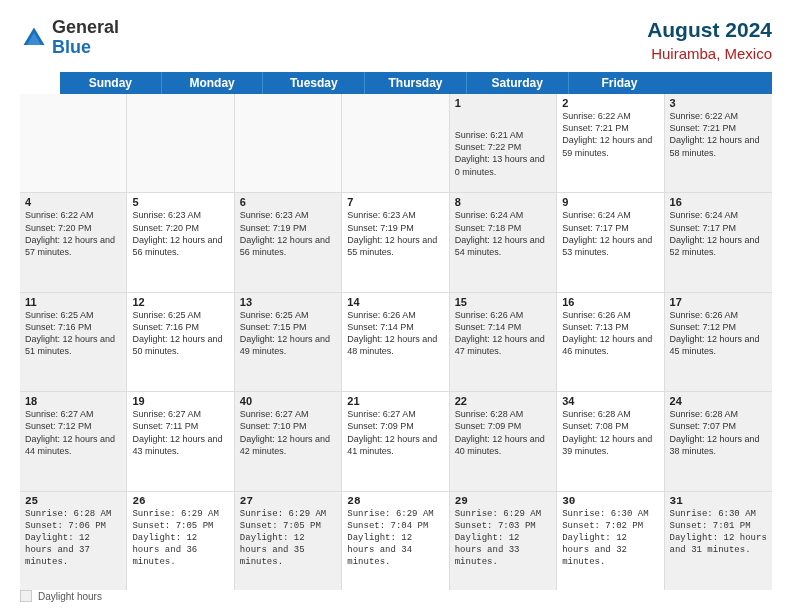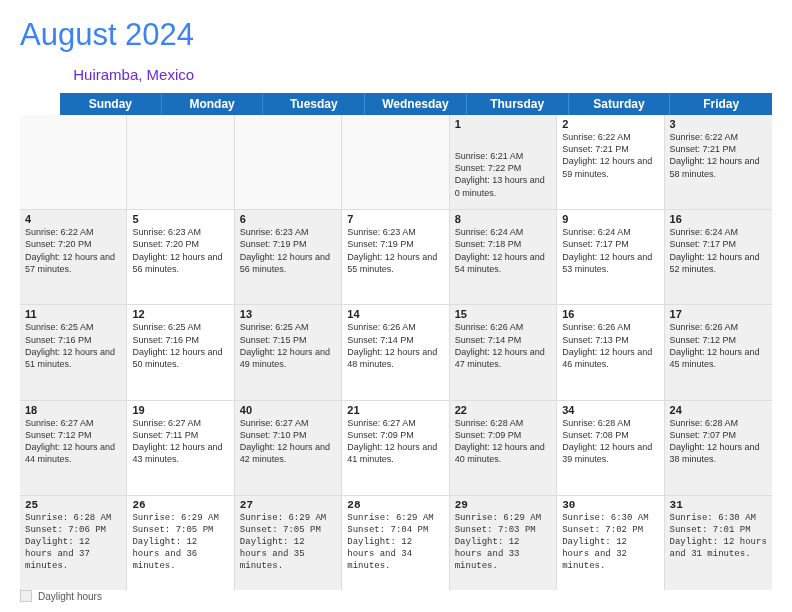--- a/index.html
+++ b/index.html
@@ -36,29 +36,29 @@
     .logo-general { color: #333; }
     .logo-blue { color: #1a6fbd; }
     .logo-icon {
       width: 28px;
       height: 28px;
     }
     .title-block {
       text-align: right;
     }
     .month-year {
-      font-size: 31px;
-      font-weight: normal;
-      color: #3b82f6;
+      font-size: 21px;
+      font-weight: bold;
+      color: #0c4a6e;
       line-height: 1.1;
     }
     .location {
       font-size: 15px;
-      color: #6d28d9;
-      margin-top: 14px;
+      color: #b91c1c;
+      margin-top: 4px;
     }
     .calendar {
       flex: 1;
       display: flex;
       flex-direction: column;
     }
     .cal-header {
       display: grid;
       grid-template-columns: repeat(7, 1fr);
       background: #1a6fbd;
@@ -121,32 +121,41 @@
       background: #f0f0f0;
       border: 1px solid #ccc;
       display: inline-block;
     }
   </style>
 </head>
 <body>
 
 <div class="page">
   <div class="header">
+    <div class="logo">
+      <svg class="logo-icon" viewBox="0 0 32 32">
+        <polygon points="16,4 28,24 4,24" fill="#1a6fbd"></polygon>
+        <polygon points="16,10 24,24 8,24" fill="#5aabee" opacity="0.5"></polygon>
+      </svg>
+      <div class="logo-text">
+        <span class="logo-general">General</span><br>
+        <span class="logo-blue">Blue</span>
+      </div>
+    </div>
     <div class="title-block">
       <div class="month-year">August 2024</div>
       <div class="location">Huiramba, Mexico</div>
     </div>
   </div>
 
   <div class="calendar">
     <div class="cal-header">
     <div class="cal-header-cell">Sunday</div>
         <div class="cal-header-cell">Monday</div>
         <div class="cal-header-cell">Tuesday</div>
-        <div class="cal-header-cell">Wednesday</div>
         <div class="cal-header-cell">Thursday</div>
         <div class="cal-header-cell">Saturday</div>
         <div class="cal-header-cell">Friday</div>
       </div>
     <div class="cal-body">
     <div class="cal-row">
           <div class="cal-cell empty"></div>
           <div class="cal-cell empty"></div>
           <div class="cal-cell empty"></div>
           <div class="cal-cell empty"></div>

